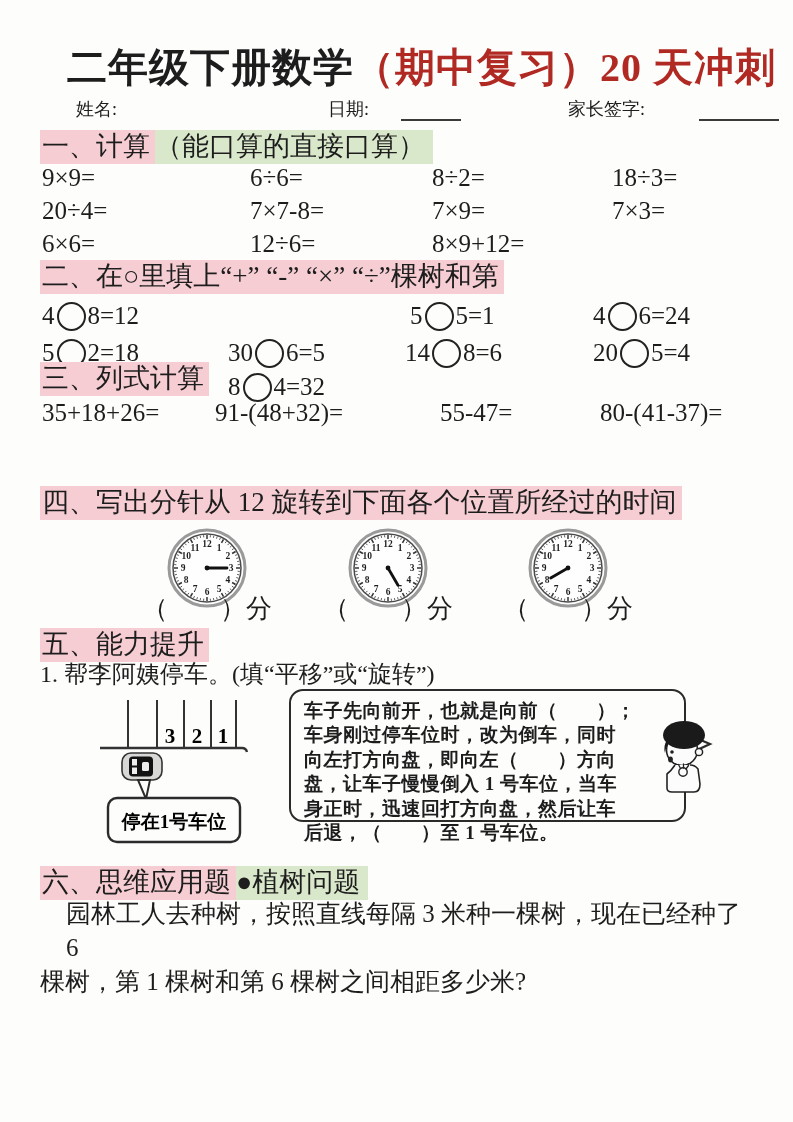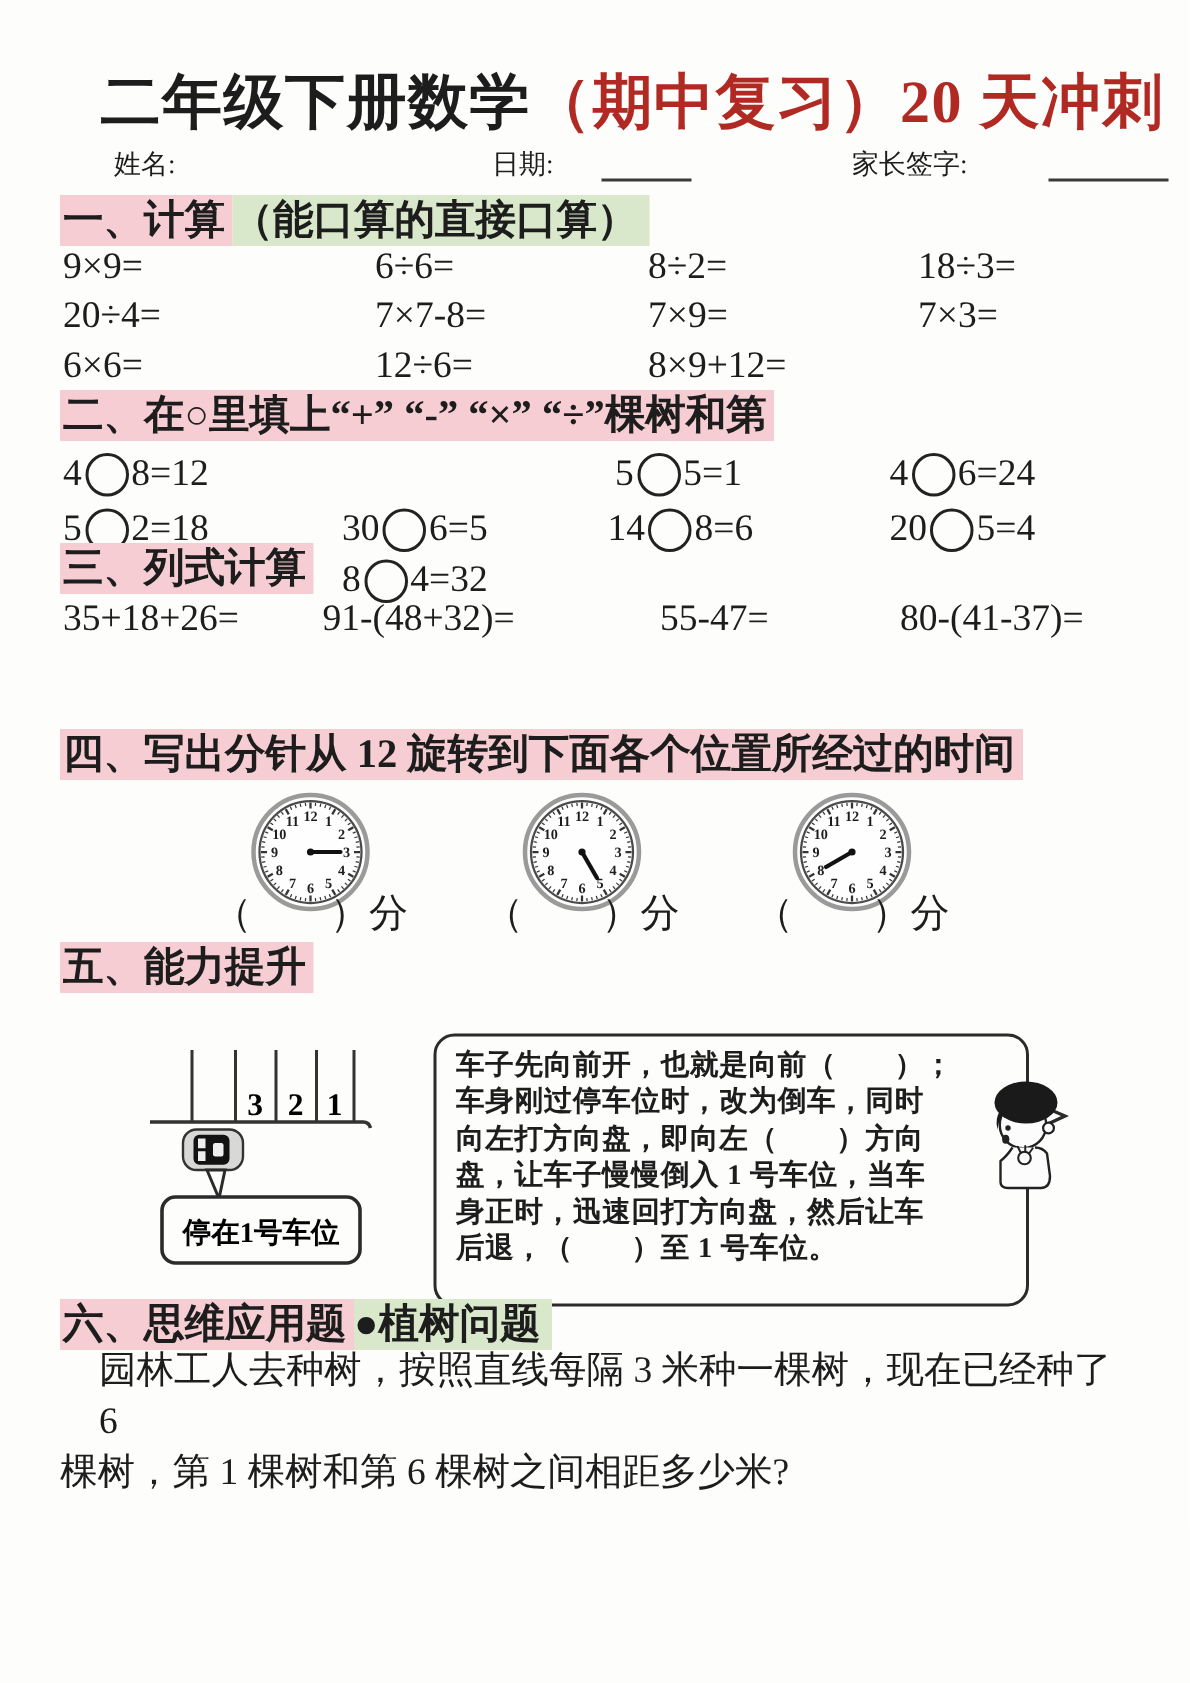--- a/index.html
+++ b/index.html
@@ -7,41 +7,41 @@
         font-family:"Liberation Serif","DejaVu Serif",serif;color:#1d1d1d;}
   
   .title{position:absolute;top:40px;left:0;width:100%;text-align:center;
          font-size:40px;font-weight:bold;letter-spacing:1px;white-space:nowrap;padding-left:25px;}
   .title .t-red{color:#b02a23;}
   
   .inforow{position:absolute;top:97px;left:28px;width:715px;height:30px;font-size:18px;margin-left:48px;}
   .inforow .lab{position:absolute;top:0;white-space:nowrap;}
   .uline{position:absolute;height:22px;border-bottom:2.2px solid #3a3a3a;}
   
-  .sech{position:absolute;left:40px;font-size:27px;font-weight:bold;
+  .sech{position:absolute;left:40px;font-size:27px;font-weight:normal;
         white-space:nowrap;line-height:34px;}
   .hp{background:#f5cdd2;padding:1px 5px 3px 2px;}
   .hg{background:#d9e8ca;padding:1px 8px 3px 0;}
   
   .mathgrid{position:absolute;left:42px;width:711px;font-size:25px;display:grid;}
   #s1grid{top:164px;grid-template-columns:208px 182px 180px 1fr;grid-auto-rows:33px;}
   #s3grid{top:399px;grid-template-columns:173px 225px 160px 1fr;}
   .mcell{white-space:nowrap;}
   
   .s2wrap{position:absolute;left:40px;top:294px;width:715px;height:114px;font-size:25px;}
   .s2item{position:absolute;display:flex;align-items:center;height:36px;white-space:nowrap;}
   .circ{display:inline-block;width:29px;height:29px;border:2px solid #222;
         border-radius:50%;margin:0 2px;box-sizing:border-box;background:#fdfdfc;}
   
   .clock{position:absolute;top:527px;width:82px;height:82px;}
   .ans{position:absolute;top:591px;width:142px;text-align:center;font-size:26px;white-space:nowrap;}
   
   .item1{position:absolute;left:40px;top:658px;font-size:24px;white-space:nowrap;}
   .parking{position:absolute;left:92px;top:695px;}
-  .bubble{position:absolute;left:289px;top:689px;width:397px;height:182px;box-sizing:border-box;
+  .bubble{position:absolute;left:289px;top:689px;width:397px;height:133px;box-sizing:border-box;
           border:2.4px solid #2b2b2b;border-radius:14px;padding:8px 13px;
           font-size:19px;font-weight:bold;line-height:24.4px;letter-spacing:.5px;background:#fdfdfc;}
   .bubtail{position:absolute;left:682px;top:731px;}
   .boy{position:absolute;left:645px;top:716px;}
   
   .s6p{position:absolute;left:40px;top:897px;width:718px;font-size:25px;line-height:34px;}
   .s6p .ind{padding-left:26px;}
   svg text{font-family:"Liberation Serif","DejaVu Serif",serif;}
 </style>
 </head>
@@ -363,20 +363,21 @@
         <text x="28.99999999999999" y="23.615390309173478" text-anchor="middle" font-size="9.5" font-weight="bold" fill="#1d1d1d">11</text>
         <text x="40.99999999999999" y="20.4" text-anchor="middle" font-size="9.5" font-weight="bold" fill="#1d1d1d">12</text>
         <line x1="41" y1="41" x2="23.679491924311233" y2="51.00000000000001" stroke="#111" stroke-width="2.8" stroke-linecap="round"></line>
         <circle cx="41" cy="41" r="2.4" fill="#111"></circle>
       </svg></div>
   <span class="ans" style="left:136px">（　　）分</span>
   <span class="ans" style="left:317px">（　　）分</span>
   <span class="ans" style="left:497px">（　　）分</span>
 
   <div class="sech" style="top:627px"><span class="hp">五、能力提升</span></div>
+  <div class="item1">1. 帮李阿姨停车。(填“平移”或“旋转”)</div>
 
   <svg class="parking" width="175" height="155" viewBox="0 0 175 155">
     <line x1="36" y1="5" x2="36" y2="53" stroke="#333" stroke-width="2"></line>
     <line x1="65" y1="5" x2="65" y2="53" stroke="#333" stroke-width="2"></line>
     <line x1="92" y1="5" x2="92" y2="53" stroke="#333" stroke-width="2"></line>
     <line x1="119" y1="5" x2="119" y2="53" stroke="#333" stroke-width="2"></line>
     <line x1="144" y1="5" x2="144" y2="53" stroke="#333" stroke-width="2"></line>
     <path d="M8 53 H 150 q 4 0 5 4" stroke="#333" stroke-width="2.4" fill="none"></path>
     <text x="78" y="48" text-anchor="middle" font-size="21" font-weight="bold">3</text>
     <text x="105" y="48" text-anchor="middle" font-size="21" font-weight="bold">2</text>

